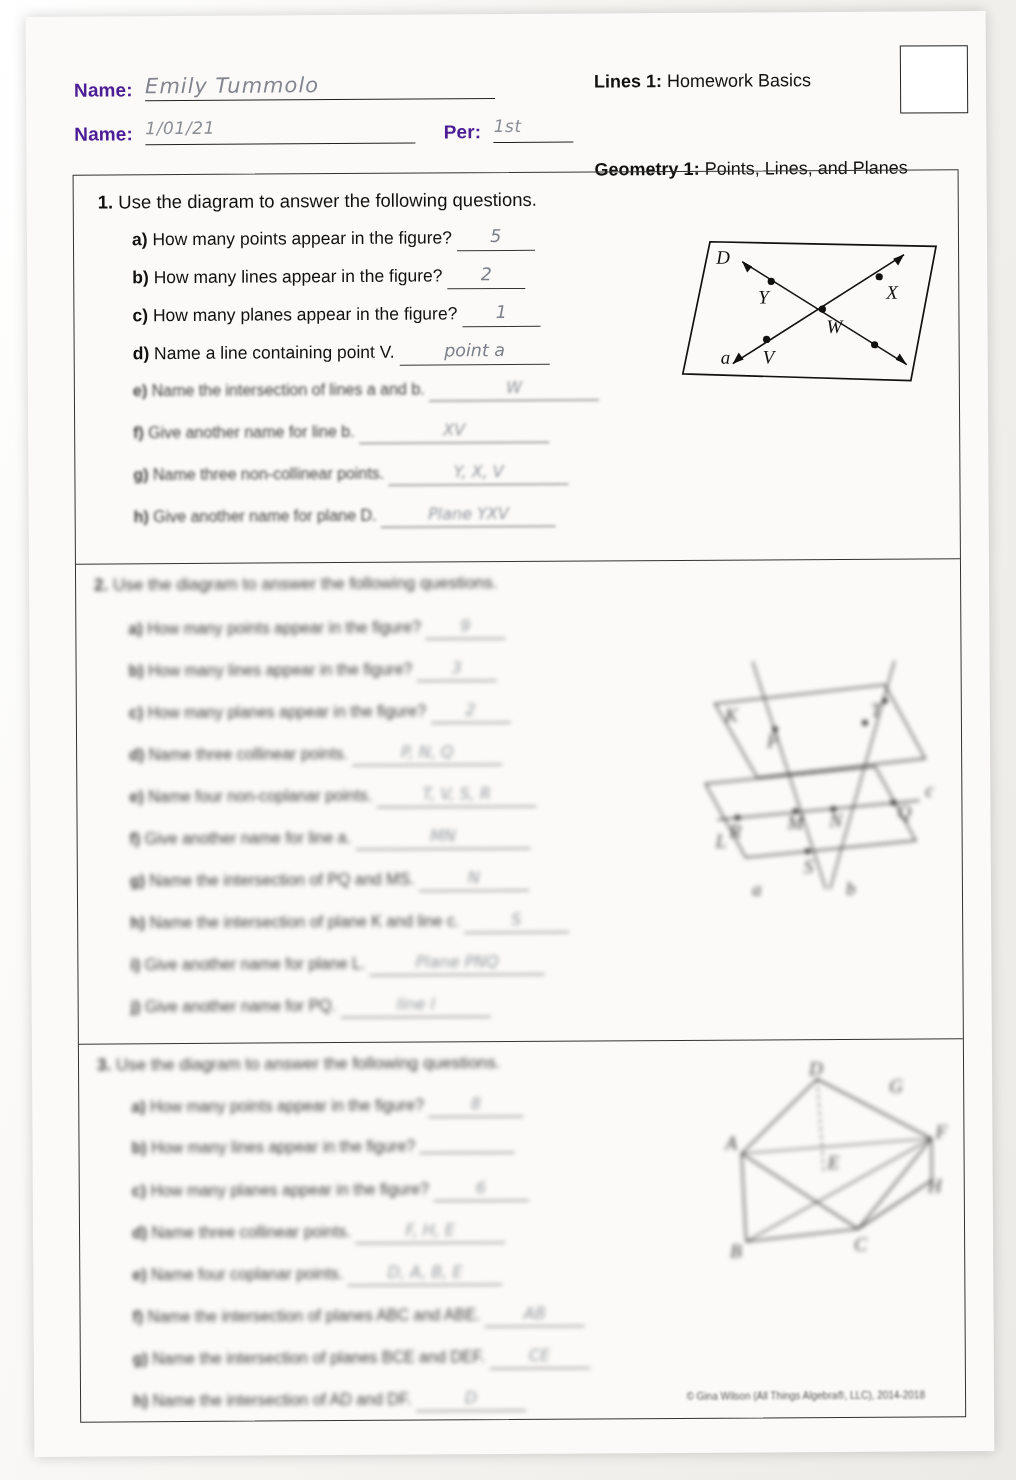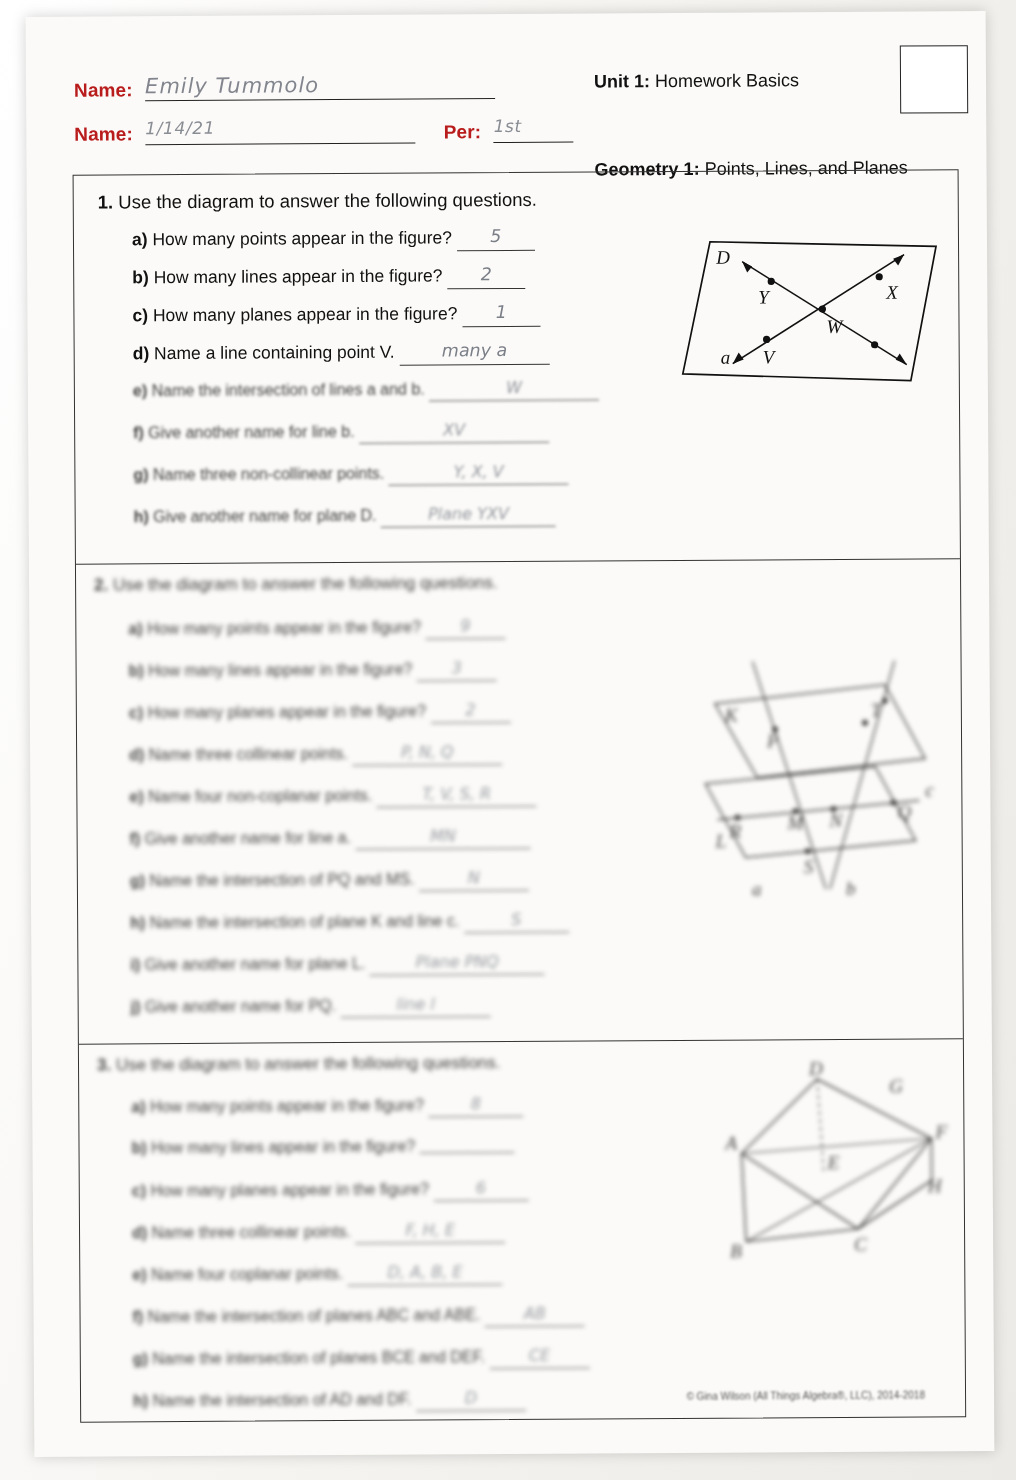--- a/index.html
+++ b/index.html
@@ -36,21 +36,21 @@
     left: 48px; top: 58px;
     width: 880px;
   }
   .hdr-row {
     position: relative;
     height: 44px;
   }
   .lbl {
     font-weight: bold;
     font-size: 19px;
-    color: #b91c1c;
+    color: #4c1d95;
     letter-spacing: 0.1px;
   }
   .rule {
     border-bottom: 1.6px solid #222;
     display: inline-block;
     vertical-align: bottom;
   }
   .hand {
     font-family: "DejaVu Sans", sans-serif;
     color: #5a5f6b;
@@ -164,27 +164,27 @@
 <div class="page">
   <div class="sheet">
 
     <div class="hdr">
       <div class="hdr-row">
         <span class="lbl">Name:</span>
         <span class="rule" style="width:350px; margin-left:8px; height:26px;">
           <span class="hand">Emily Tummolo</span>
         </span>
         <span class="unit">
-          <b>Unit 1:</b><span> Homework Basics</span>
+          <b>Lines 1:</b><span> Homework Basics</span>
         </span>
       </div>
       <div class="hdr-row">
         <span class="lbl">Name:</span>
         <span class="rule" style="width:270px; margin-left:8px; height:26px;">
-          <span class="hand-sm">1/14/21</span>
+          <span class="hand-sm">1/01/21</span>
         </span>
         <span class="lbl" style="margin-left:24px;">Per:</span>
         <span class="rule" style="width:80px; margin-left:8px; height:26px;">
           <span class="hand-sm">1st</span>
         </span>
         <span class="hw">
           <b>Geometry 1:</b><span> Points, Lines, and Planes</span>
         </span>
       </div>
     </div>
@@ -219,21 +219,21 @@
         <span>How many planes appear in the figure?</span>
         <span class="ans" style="width:78px;">
           <span class="ansv">1</span>
         </span>
       </div>
 
       <div class="item" style="left:58px; top:168px;">
         <span class="ltr">d)</span>
         <span>Name a line containing point V.</span>
         <span class="ans" style="width:150px;">
-          <span class="ansv">many a</span>
+          <span class="ansv">point a</span>
         </span>
       </div>
 
       <div class="blurry">
         <div class="item" style="left:58px; top:206px; font-size:16px;">
           <span class="ltr">e)</span>
           <span>Name the intersection of lines a and b.</span>
           <span class="ans" style="width:170px;">
             <span class="ansv">W</span>
           </span>

